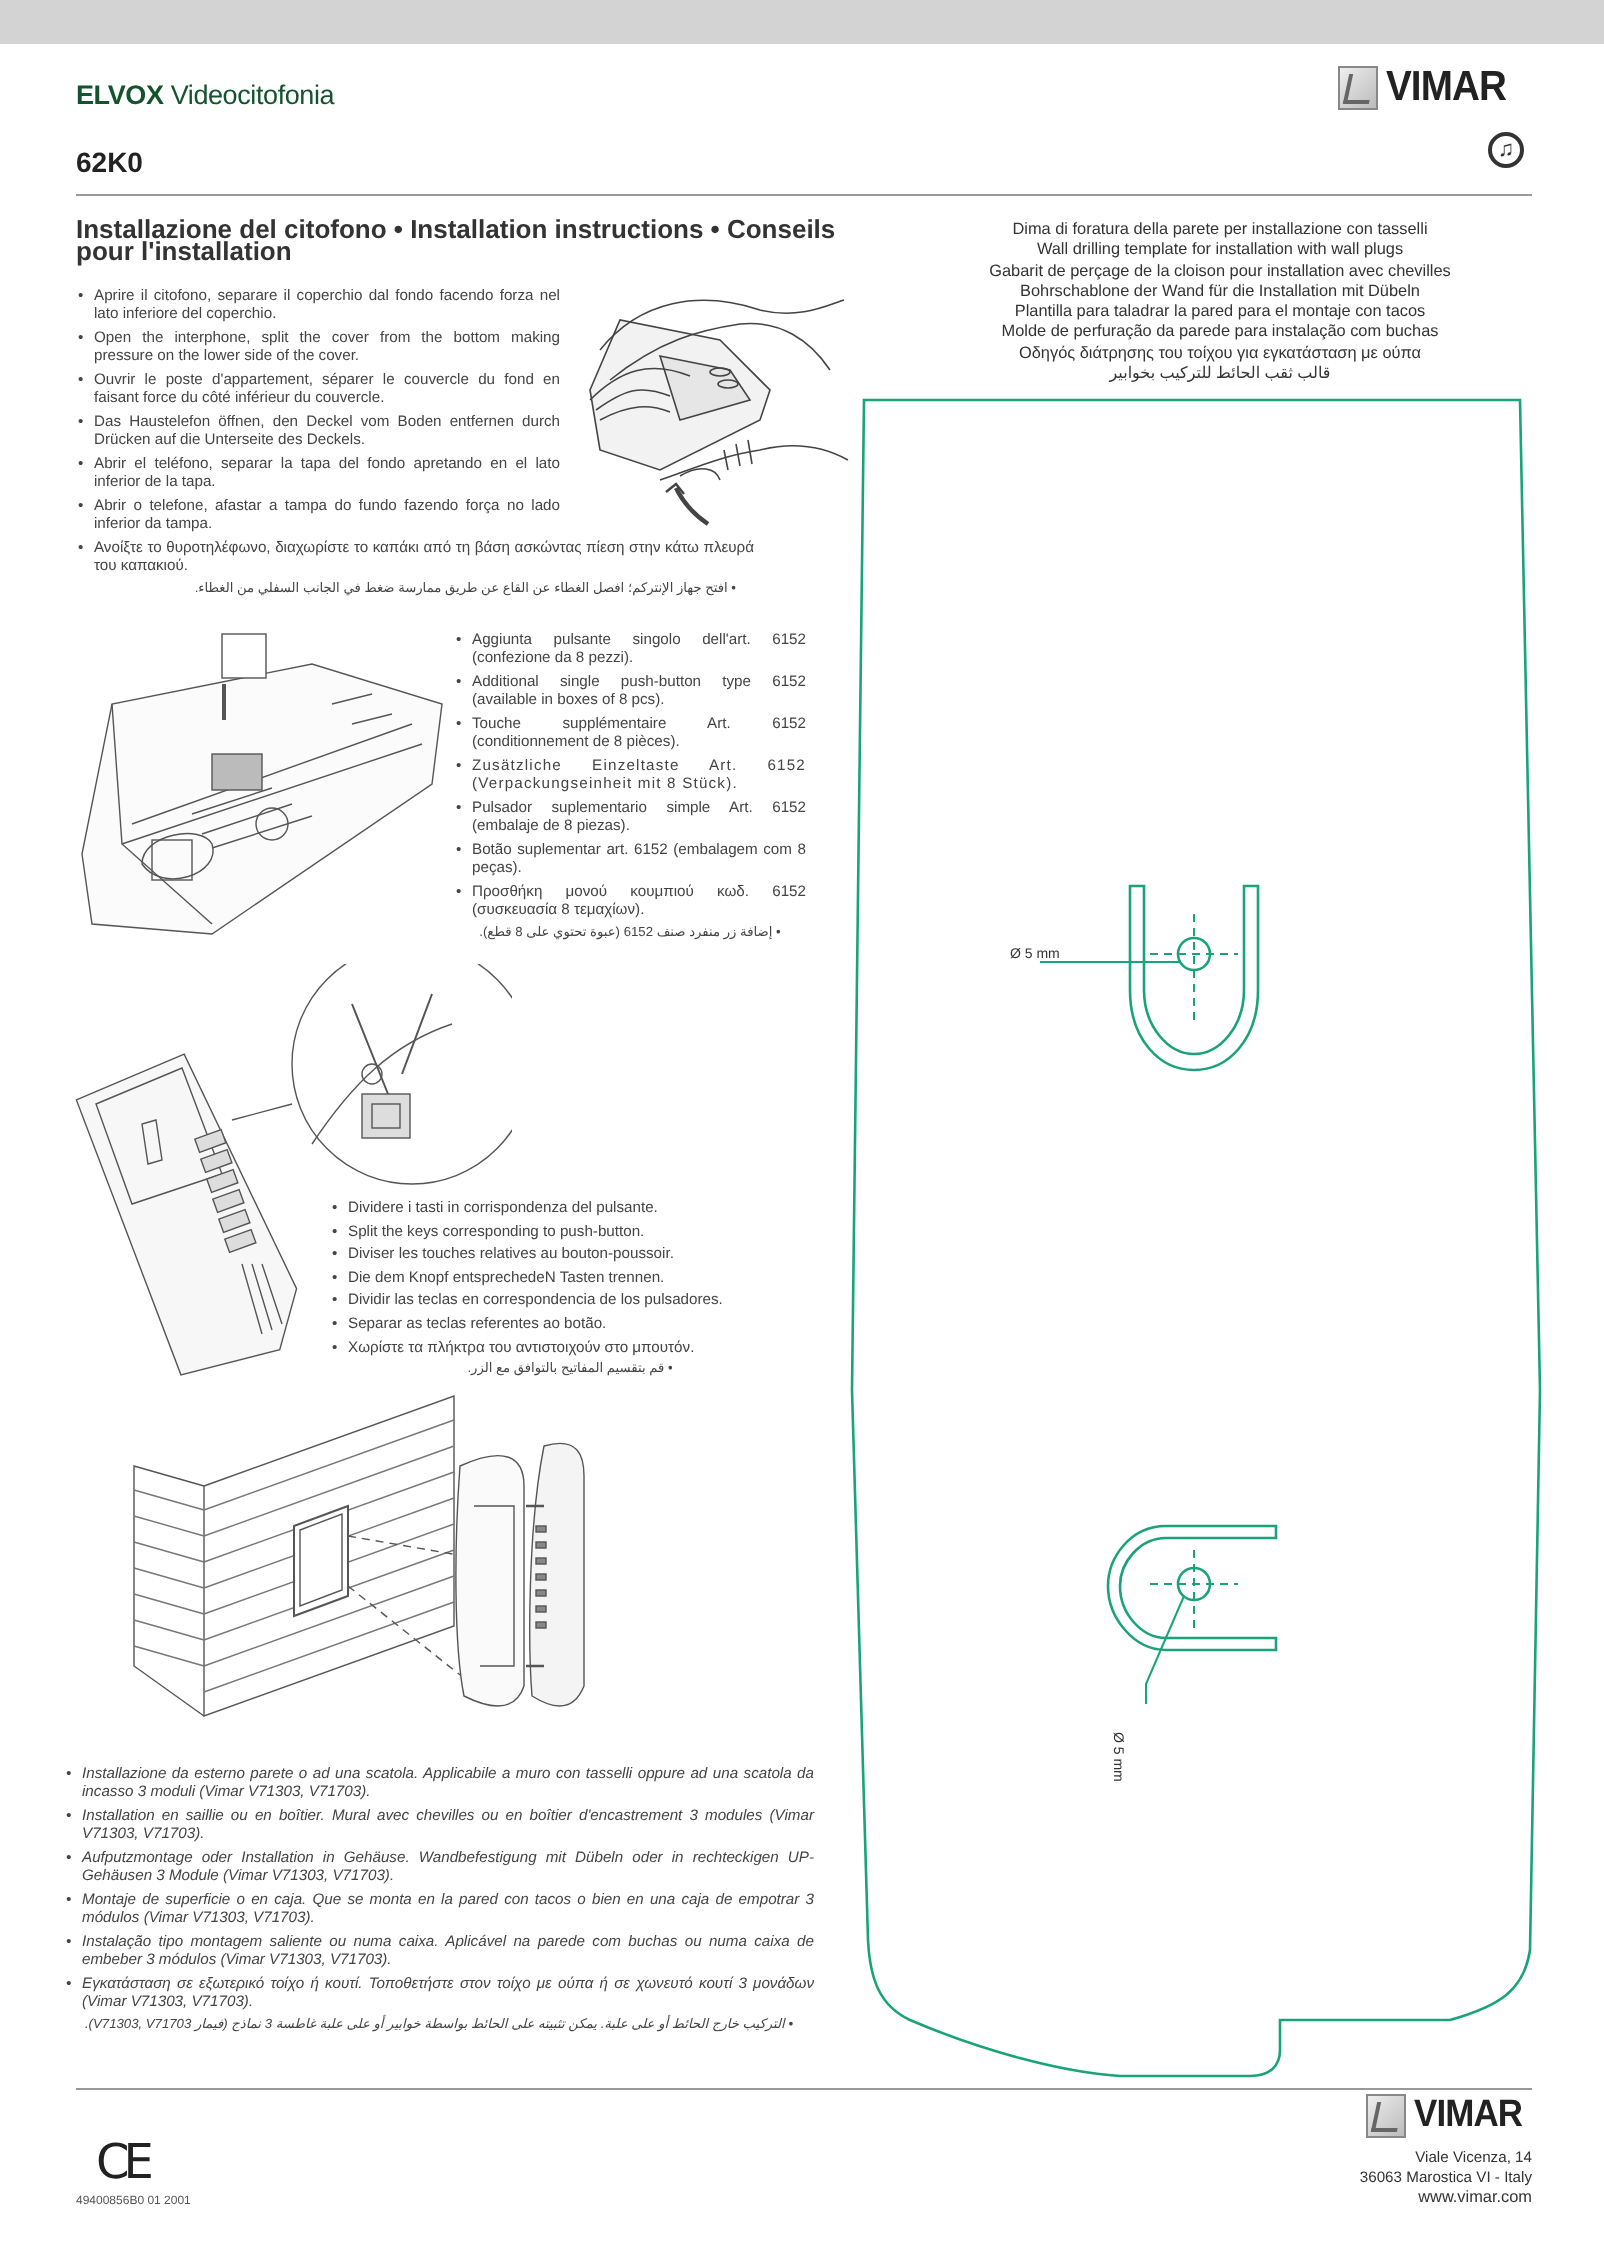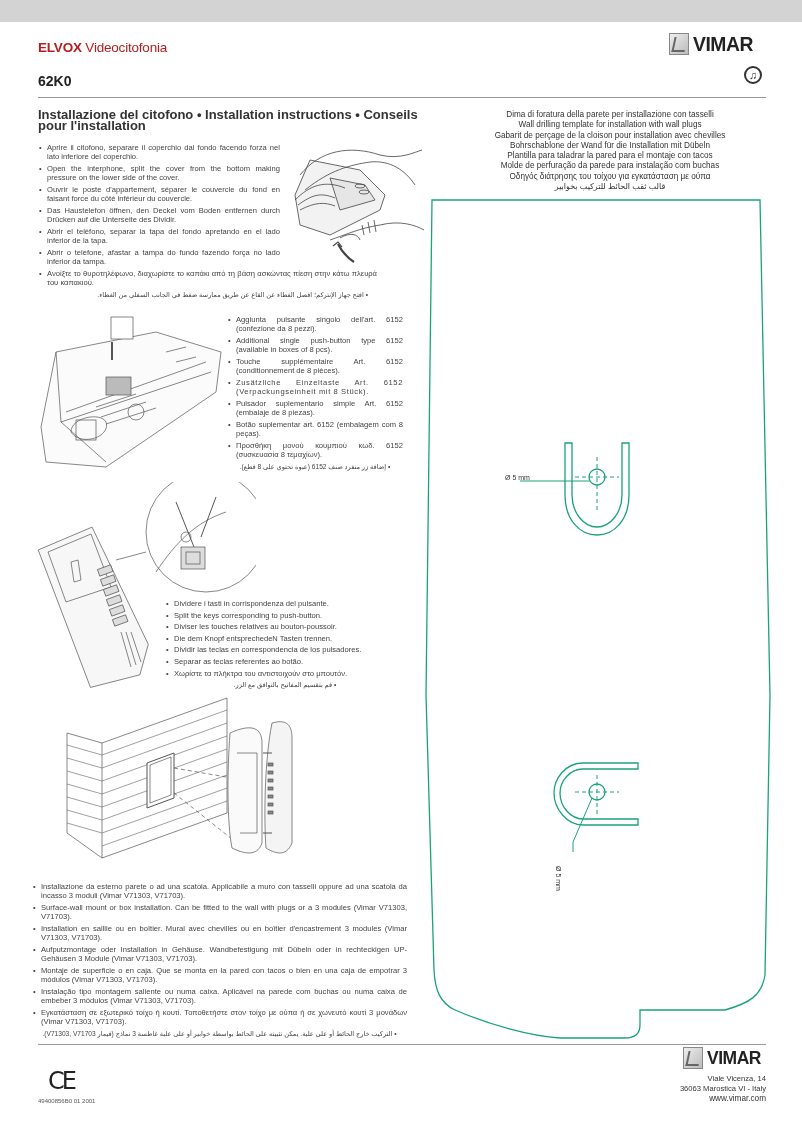--- a/index.html
+++ b/index.html
@@ -1,19 +1,19 @@
 <!DOCTYPE html>
 <html><head>
 <meta charset="utf-8">
 <style>
   html, body { margin: 0; padding: 0; }
   body { width: 802px; height: 1134px; background: #ffffff; position: relative; overflow: hidden;
          font-family: "Liberation Sans", sans-serif; color: #333; }
   .topbar { position: absolute; left: 0; top: 0; width: 802px; height: 22px; background: #d3d3d3; }
-  .brandline { position: absolute; left: 38px; top: 40px; font-size: 13.5px; color: #b91c1c; letter-spacing: -0.2px; }
+  .brandline { position: absolute; left: 38px; top: 40px; font-size: 13.5px; color: #14532d; letter-spacing: -0.2px; }
   .brandline b { font-weight: bold; }
   .logo { position: absolute; display: flex; align-items: center; }
   .logo .mark { width: 20px; height: 22px; border: 1px solid #888; background: linear-gradient(135deg,#eee,#bbb);
                position: relative; box-sizing: border-box; margin-right: 4px; }
   .logo .mark::after { content: ""; position: absolute; left: 3px; top: 3px; width: 11px; height: 13px;
                border-left: 2px solid #666; border-bottom: 2px solid #666; transform: skewX(-12deg); }
   .logo .word { font-weight: bold; font-size: 21px; color: #222; letter-spacing: -0.5px; transform: scaleX(0.92); transform-origin: left; }
   .logo.top { left: 669px; top: 32px; }
   .logo.bottom { left: 683px; top: 1047px; }
   .logo.bottom .word { font-size: 19px; }
@@ -30,21 +30,21 @@
   ul.blist { list-style: none; margin: 0; padding: 0; position: absolute; font-size: 7.6px; line-height: 9.4px; color: #444; }
   ul.blist li { position: relative; padding-left: 9px; margin-bottom: 2.2px; text-align: justify; }
   ul.blist li::before { content: "•"; position: absolute; left: 1px; top: 0; }
   ul.blist li.ar { direction: rtl; text-align: right; font-size: 6.6px; padding-left: 0; padding-right: 0; }
   ul.blist li.ar::before { content: ""; }
   .list1 { left: 38px; top: 143px; width: 240px; }
   .list2 { left: 227px; top: 315px; width: 176px; }
   .list3 { left: 165px; top: 599px; width: 240px; }
   .list3 li { text-align: left; }
   .list4 { left: 32px; top: 882px; width: 375px; }
-  .list4 li { text-align: left; }
+  .list4 li { text-align: left; font-style: italic; }
 
   .template-caption { position: absolute; left: 440px; top: 110px; width: 340px; text-align: center; font-size: 8.2px; line-height: 10.3px; color: #333; }
   .template-caption div.ar { font-size: 8px; direction: rtl; }
 
   .drawing { position: absolute; }
   .footer-ce { position: absolute; left: 38px; top: 1067px; font-size: 24px; font-weight: normal; color: #222; letter-spacing: -3px; font-family: "DejaVu Sans", sans-serif; margin-left: 10px; }
   .footer-code { position: absolute; left: 38px; top: 1098px; font-size: 6px; color: #555; }
   .address { position: absolute; right: 36px; top: 1074px; text-align: right; font-size: 7.6px; line-height: 9.8px; color: #333; }
   .address .url { font-size: 8.2px; }
   .dim-label { position: absolute; font-size: 7px; color: #333; }
@@ -70,22 +70,22 @@
 <div class="rule top"></div>
 
 <div class="heading">
   <div>Installazione del citofono  • Installation instructions • Conseils pour l'installation</div>
 </div>
 
 <ul class="blist list1" style="width:242px;">
   <li>Aprire il citofono, separare il coperchio dal fondo facendo forza nel lato inferiore del coperchio.</li>
   <li>Open the interphone, split the cover from the bottom making pressure on the lower side of the cover.</li>
   <li>Ouvrir le poste d'appartement, séparer le couvercle du fond en faisant force du côté inférieur du couvercle.</li>
-  <li>Das Haustelefon öffnen, den Deckel vom Boden entfernen durch Drücken auf die Unterseite des Dividir.</li>
-  <li>Abrir el teléfono, separar la tapa del fondo apretando en el lado inferior de la tapa.</li>
+  <li>Das Haustelefon öffnen, den Deckel vom Boden entfernen durch Drücken auf die Unterseite des Deckels.</li>
+  <li>Abrir el teléfono, separar la tapa del fondo apretando en el lato inferior de la tapa.</li>
   <li>Abrir o telefone, afastar a tampa do fundo fazendo força no lado inferior da tampa.</li>
   <li style="width:330px;">Ανοίξτε το θυροτηλέφωνο, διαχωρίστε το καπάκι από τη βάση ασκώντας πίεση στην κάτω πλευρά του καπακιού.</li>
   <li class="ar" style="width:330px;">• افتح جهاز الإنتركم؛ افصل الغطاء عن القاع عن طريق ممارسة ضغط في الجانب السفلي من الغطاء.</li>
 </ul>
 
 <svg class="drawing" style="left:290px;top:140px;" width="135" height="130" viewBox="0 0 135 130">
   <g fill="none" stroke="#444" stroke-width="0.8">
     <path d="M5 55 L20 20 L70 30 L95 55 L90 70 L40 95 L10 85 Z" fill="#f2f2f2"></path>
     <path d="M40 38 L75 45 L85 60 L50 70 Z" fill="#e6e6e6"></path>
     <ellipse cx="70" cy="46" rx="5" ry="2"></ellipse>
@@ -188,21 +188,20 @@
       <rect x="206" y="102" width="5" height="3"></rect>
         <rect x="206" y="110" width="5" height="3"></rect>
       <rect x="206" y="118" width="5" height="3"></rect>
     </g>
     <path d="M201 60 L210 60 M201 140 L210 140" stroke-width="1.2"></path>
   </g>
 </svg>
 
 <ul class="blist list4">
   <li>Installazione da esterno parete o ad una scatola. Applicabile a muro con tasselli oppure ad una scatola da incasso 3 moduli (Vimar V71303, V71703).</li>
-  <li>Surface-wall mount or box installation. Can be fitted to the wall with plugs or a 3 modules (Vimar V71303, V71703).</li>
   <li>Installation en saillie ou en boîtier. Mural avec chevilles ou en boîtier d'encastrement 3 modules (Vimar V71303, V71703).</li>
   <li>Aufputzmontage oder Installation in Gehäuse. Wandbefestigung mit Dübeln oder in rechteckigen UP-Gehäusen 3 Module (Vimar V71303, V71703).</li>
   <li>Montaje de superficie o en caja. Que se monta en la pared con tacos o bien en una caja de empotrar 3 módulos (Vimar V71303, V71703).</li>
   <li>Instalação tipo montagem saliente ou numa caixa. Aplicável na parede com buchas ou numa caixa de embeber 3 módulos (Vimar V71303, V71703).</li>
   <li>Εγκατάσταση σε εξωτερικό τοίχο ή κουτί. Τοποθετήστε στον τοίχο με ούπα ή σε χωνευτό κουτί 3 μονάδων (Vimar V71303, V71703).</li>
   <li class="ar" style="text-align:center;">• التركيب خارج الحائط أو على علبة. يمكن تثبيته على الحائط بواسطة خوابير أو على علبة غاطسة 3 نماذج (فيمار V71303, V71703).</li>
 </ul>
 
 <div class="template-caption">
   <div>Dima di foratura della parete per installazione con tasselli</div>

